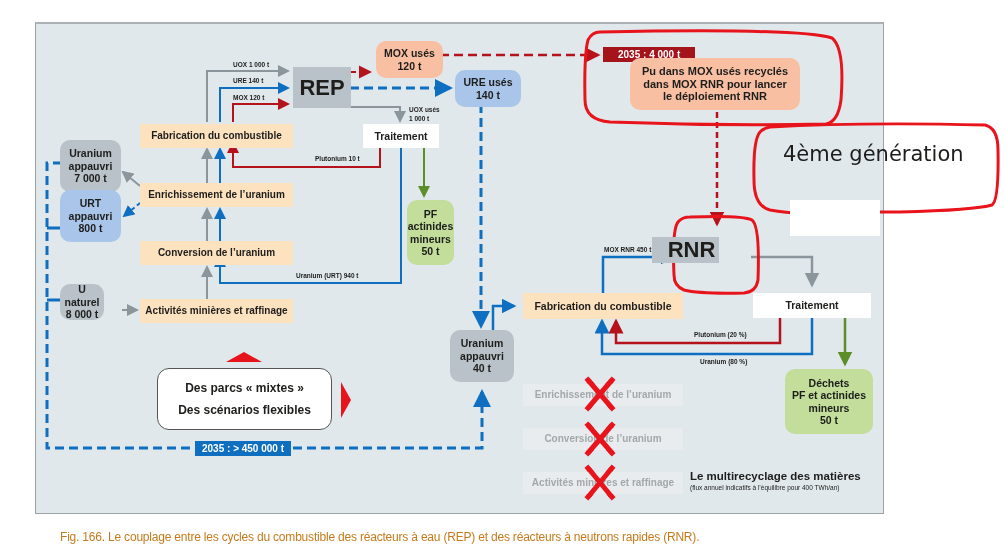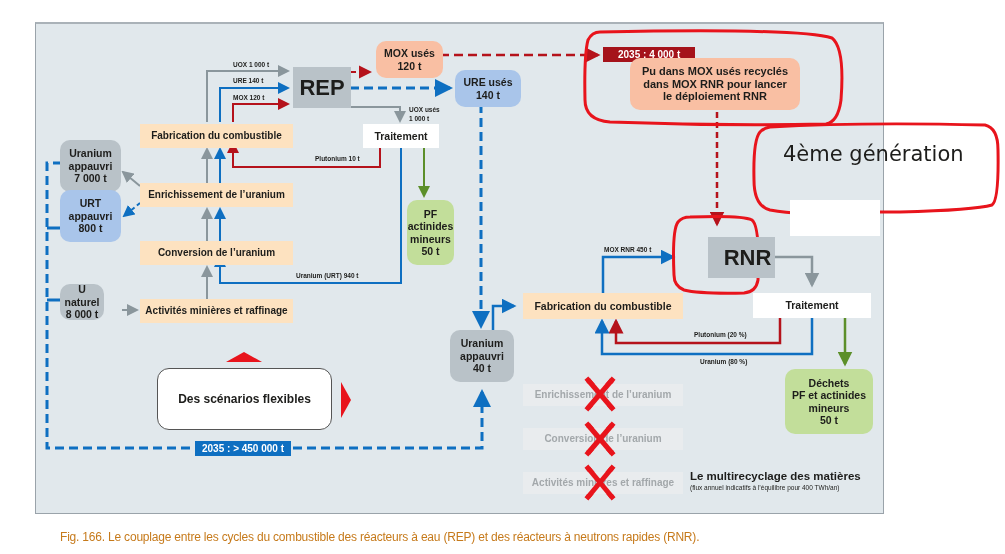--- a/index.html
+++ b/index.html
@@ -154,21 +154,21 @@
 
 <span class="tag" style="left:603px;top:47px;background:#a5131b;">2035 : 4 000 t</span>
 <span class="tag" style="left:195px;top:441px;background:#0e6fc1;padding:2px 7px;">2035 : &gt; 450 000 t</span>
 
 <div class="box stock-salmon" style="left:630px;top:58px;width:170px;height:52px;flex-direction:column;font-size:11px;">
   <span>Pu dans MOX usés recyclés</span>
   <span>dans MOX RNR pour lancer</span>
   <span>le déploiement RNR</span>
 </div>
 
-<div class="box reactor" style="left:708px;top:237px;width:67px;height:41px;padding-left:12px;">RNR</div>
+<div class="box reactor" style="left:652px;top:237px;width:67px;height:26px;padding-left:12px;">RNR</div>
 <div class="box step" style="left:523px;top:293px;width:160px;height:26px;font-size:10.5px;">Fabrication du combustible</div>
 <div class="box white-box" style="left:753px;top:293px;width:118px;height:25px;">Traitement</div>
 
 <div class="box stock-gray" style="left:450px;top:330px;width:64px;height:52px;flex-direction:column;">
   <span>Uranium</span>
   <span>appauvri</span>
   <span>40 t</span>
 </div>
 <div class="box stock-green" style="left:785px;top:369px;width:88px;height:65px;flex-direction:column;">
   <span>Déchets</span>
@@ -194,20 +194,21 @@
     <line x1="588" y1="425" x2="612" y2="453"></line>
       <line x1="612" y1="425" x2="588" y2="453"></line>
   </g>
   <g stroke="#e8141c" stroke-width="5">
     <line x1="588" y1="468" x2="612" y2="497"></line>
       <line x1="612" y1="468" x2="588" y2="497"></line>
   </g>
 </svg>
 
 <div class="scenario">
+  <span>Des parcs « mixtes »</span>
   <span>Des scénarios flexibles</span>
 </div>
 
 <div class="legend">
   <div class="l1">Le multirecyclage des matières</div>
   <div class="l3">(flux annuel indicatifs à l’équilibre pour 400 TWh/an)</div>
 </div>
 
 <div class="callout-bg"></div>
 <div class="callout-text">

